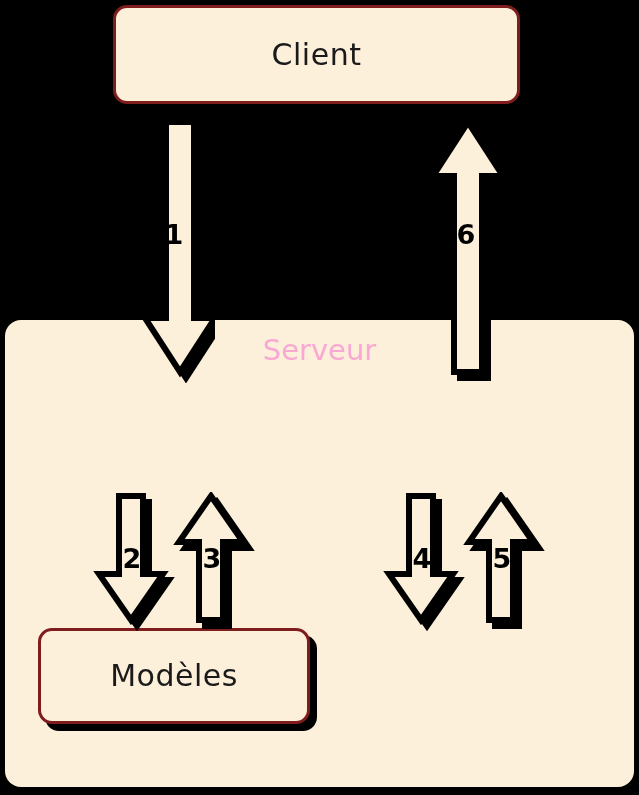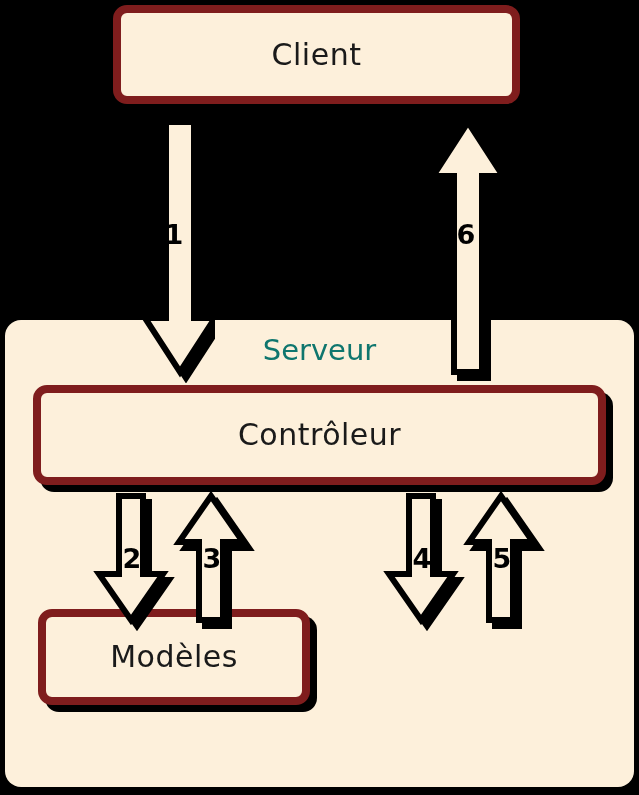--- a/index.html
+++ b/index.html
@@ -6,21 +6,21 @@
   #canvas{
     position:relative;
     width:639px;height:795px;
     background:#000000;
     overflow:hidden;
     font-family:"DejaVu Sans", sans-serif;
   }
   .node{
     position:absolute;
     background:#FDF0DB;
-    border:8px solid #7f1d1d;
+    border:3px solid #7f1d1d;
     border-radius:14px;
     box-sizing:border-box;
     display:flex;
     align-items:center;
     justify-content:center;
     color:#1a1a1a;
     box-shadow:7px 7px 0 0 #000000;
   }
   .node-label{
     font-size:30px;
@@ -36,21 +36,21 @@
     border:none;border-radius:16px;
     box-shadow:none;
     position:absolute;
     box-sizing:border-box;
   }
   #serveur-label{
     position:absolute;
     left:0;top:333px;width:639px;
     text-align:center;
     font-size:29px;
-    color:#0f766e;
+    color:#f9a8d4;
     z-index:6;
     user-select:none;
   }
 
   
   .arrow{
     position:absolute;
     z-index:5;
   }
   .arrow svg{display:block;}
@@ -89,23 +89,20 @@
         <path d="M38,0 L73,54 L52,54 L52,250 L24,250 L24,54 L3,54 Z" fill="#FDF0DB" stroke="#000000" stroke-width="6" stroke-linejoin="miter"></path>
       </g>
     </svg>
   </div>
   <div class="arrow-num" style="left:452px;top:219px;width:28px;">6</div>
 
   <div class="node" id="client" style="left:113px;top:5px;width:407px;height:99px;">
     <span class="node-label">Client</span>
   </div>
 
-  <div class="node" id="controleur" style="left:33px;top:385px;width:573px;height:100px;">
-    <span class="node-label">Contrôleur</span>
-  </div>
 
   <div class="arrow" style="left:92px;top:492px;">
     <svg width="86" height="140" viewBox="0 0 86 140">
       <g transform="translate(5,4)">
         <path d="M22,0 L46,0 L46,78 L66,78 L34,124 L2,78 L22,78 Z" fill="#000000" stroke="#000000" stroke-width="6" stroke-linejoin="miter" transform="translate(6,6)"></path>
         <path d="M22,0 L46,0 L46,78 L66,78 L34,124 L2,78 L22,78 Z" fill="#FDF0DB" stroke="#000000" stroke-width="6" stroke-linejoin="miter"></path>
       </g>
     </svg>
   </div>
   <div class="arrow-num" style="left:118px;top:543px;width:28px;">2</div>
@@ -133,18 +130,18 @@
   <div class="arrow" style="left:462px;top:492px;">
     <svg width="86" height="140" viewBox="0 0 86 140">
       <g transform="translate(5,4)">
         <path d="M34,0 L66,46 L46,46 L46,124 L22,124 L22,46 L2,46 Z" fill="#000000" stroke="#000000" stroke-width="6" stroke-linejoin="miter" transform="translate(6,6)"></path>
         <path d="M34,0 L66,46 L46,46 L46,124 L22,124 L22,46 L2,46 Z" fill="#FDF0DB" stroke="#000000" stroke-width="6" stroke-linejoin="miter"></path>
       </g>
     </svg>
   </div>
   <div class="arrow-num" style="left:488px;top:543px;width:28px;">5</div>
 
-  <div class="node" id="modeles" style="left:38px;top:609px;width:272px;height:96px;">
+  <div class="node" id="modeles" style="left:38px;top:628px;width:272px;height:96px;">
     <span class="node-label">Modèles</span>
   </div>
 
 
 </div>
 
 </body></html>

